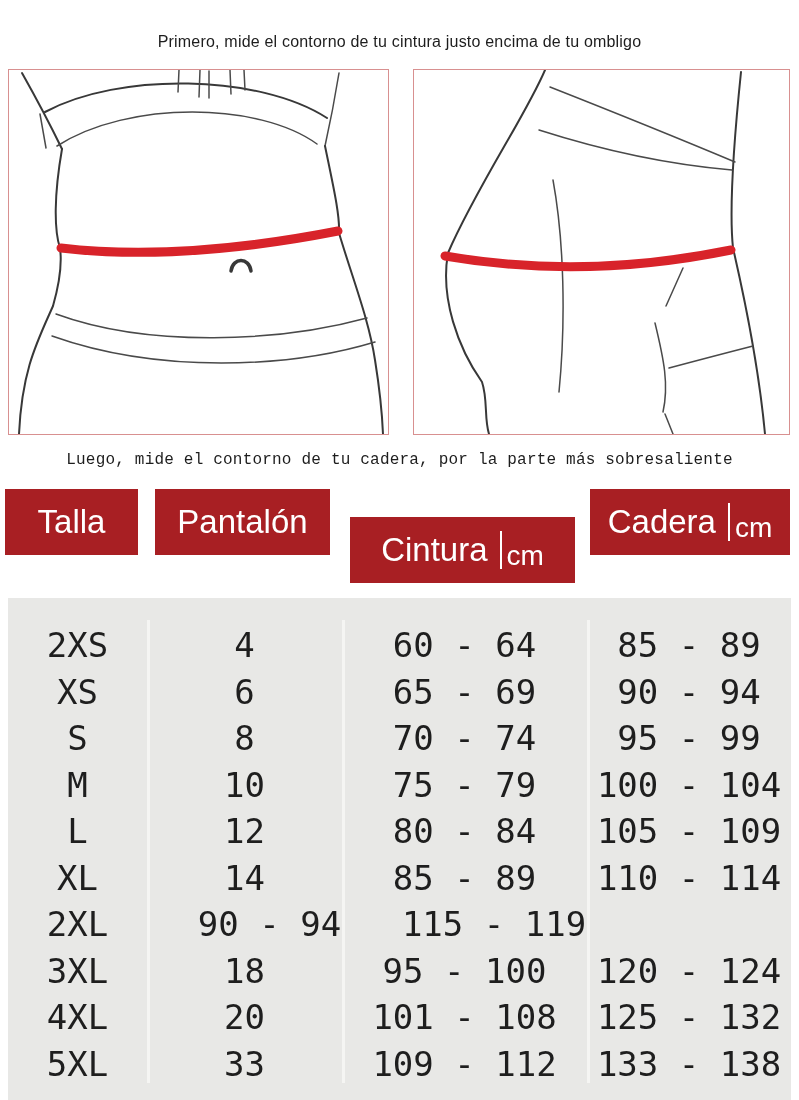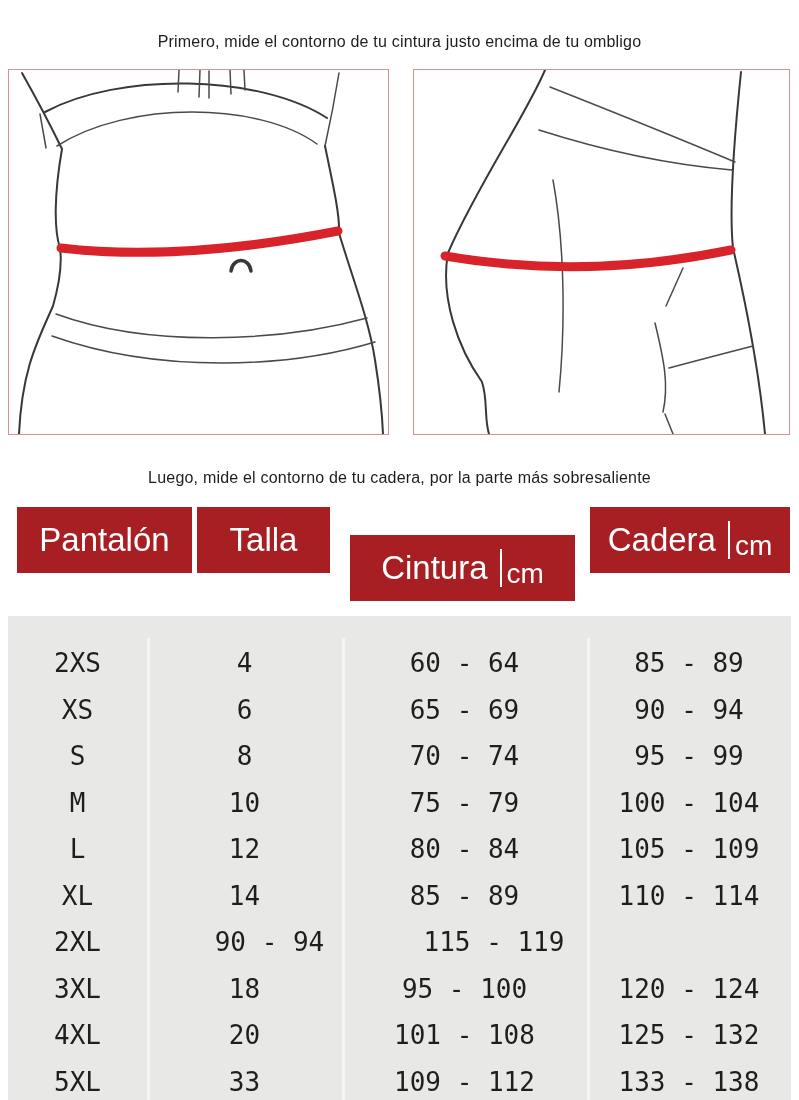--- a/index.html
+++ b/index.html
@@ -6,21 +6,21 @@
   body{
     width:799px;height:1100px;overflow:hidden;position:relative;
     font-family:"Liberation Sans", sans-serif;
     color:var(--text-dark,#1d1d1d);
   }
   .instruction{
     text-align:center;font-size:16px;line-height:24px;font-weight:400;
     color:var(--text-dark,#1d1d1d);letter-spacing:.2px;
   }
   .instruction.top{padding-top:30px;}
-  .instruction.bottom{margin-top:31px;}
+  .instruction.bottom{margin-top:13px;font-family:Liberation Mono, monospace;}
   .figures{display:flex;margin:15px 0 0 8px;gap:24px;}
   .figure-box{
     width:379px;height:364px;border:1.5px solid var(--box-border,#d89090);
     background:#fff;box-sizing:content-box;
   }
   .figure-box.right{width:375px;}
   .figure-box svg{display:block;width:100%;height:100%;}
   .sketch{fill:none;stroke:#383838;stroke-width:2;stroke-linecap:round;}
   .thin{stroke-width:1.5;stroke:#4a4a4a;}
   .navel{stroke-width:3.5;}
@@ -40,21 +40,21 @@
   .unit{font-size:28px;margin-top:12px;}
   .tbody{
     position:relative;margin:15px 0 0 8px;width:783px;height:521px;
     background:var(--body-bg,#e8e8e6);box-sizing:border-box;padding-top:24px;
   }
   .vdivider{position:absolute;top:22px;bottom:36px;width:3px;background:var(--divider,#f5f5f3);}
   .d1{left:139px;} .d2{left:334px;} .d3{left:579px;}
   .trow{display:flex;height:46.5px;}
   .tcell{
     display:flex;align-items:center;justify-content:center;
-    font-family:"DejaVu Sans Mono", monospace;font-size:26px;color:#1e1e1e;
+    font-family:"DejaVu Sans Mono", monospace;font-size:34px;color:#1e1e1e;
   }
   .c0{width:139px;} .c1{width:195px;} .c2{width:245px;} .c3{width:204px;}
 </style>
 </head>
 <body>
 
 <div class="page">
 
   <div class="instruction top">Primero, mide el contorno de tu cintura justo encima de tu ombligo</div>
 
@@ -91,25 +91,25 @@
         <path class="sketch thin" d="M 241,253 C 250,290 255,315 249,342"></path>
         <path class="sketch thin" d="M 251,344 L 259,364"></path>
         <path class="redline" d="M 31,186 Q 170,210 317,180"></path>
       </svg>
     </div>
   </div>
 
   <div class="instruction bottom">Luego, mide el contorno de tu cadera, por la parte más sobresaliente</div>
 
   <div class="thead">
+    <div class="th th0">
+      <span>Talla</span>
+    </div>
     <div class="th th1">
       <span>Pantalón</span>
-    </div>
-    <div class="th th0">
-      <span>Talla</span>
     </div>
     <div class="th th2">
       <span>Cintura</span>
       <span class="unit-bar"></span>
       <span class="unit">cm</span>
     </div>
     <div class="th th3">
       <span>Cadera</span>
       <span class="unit-bar"></span>
       <span class="unit">cm</span>

